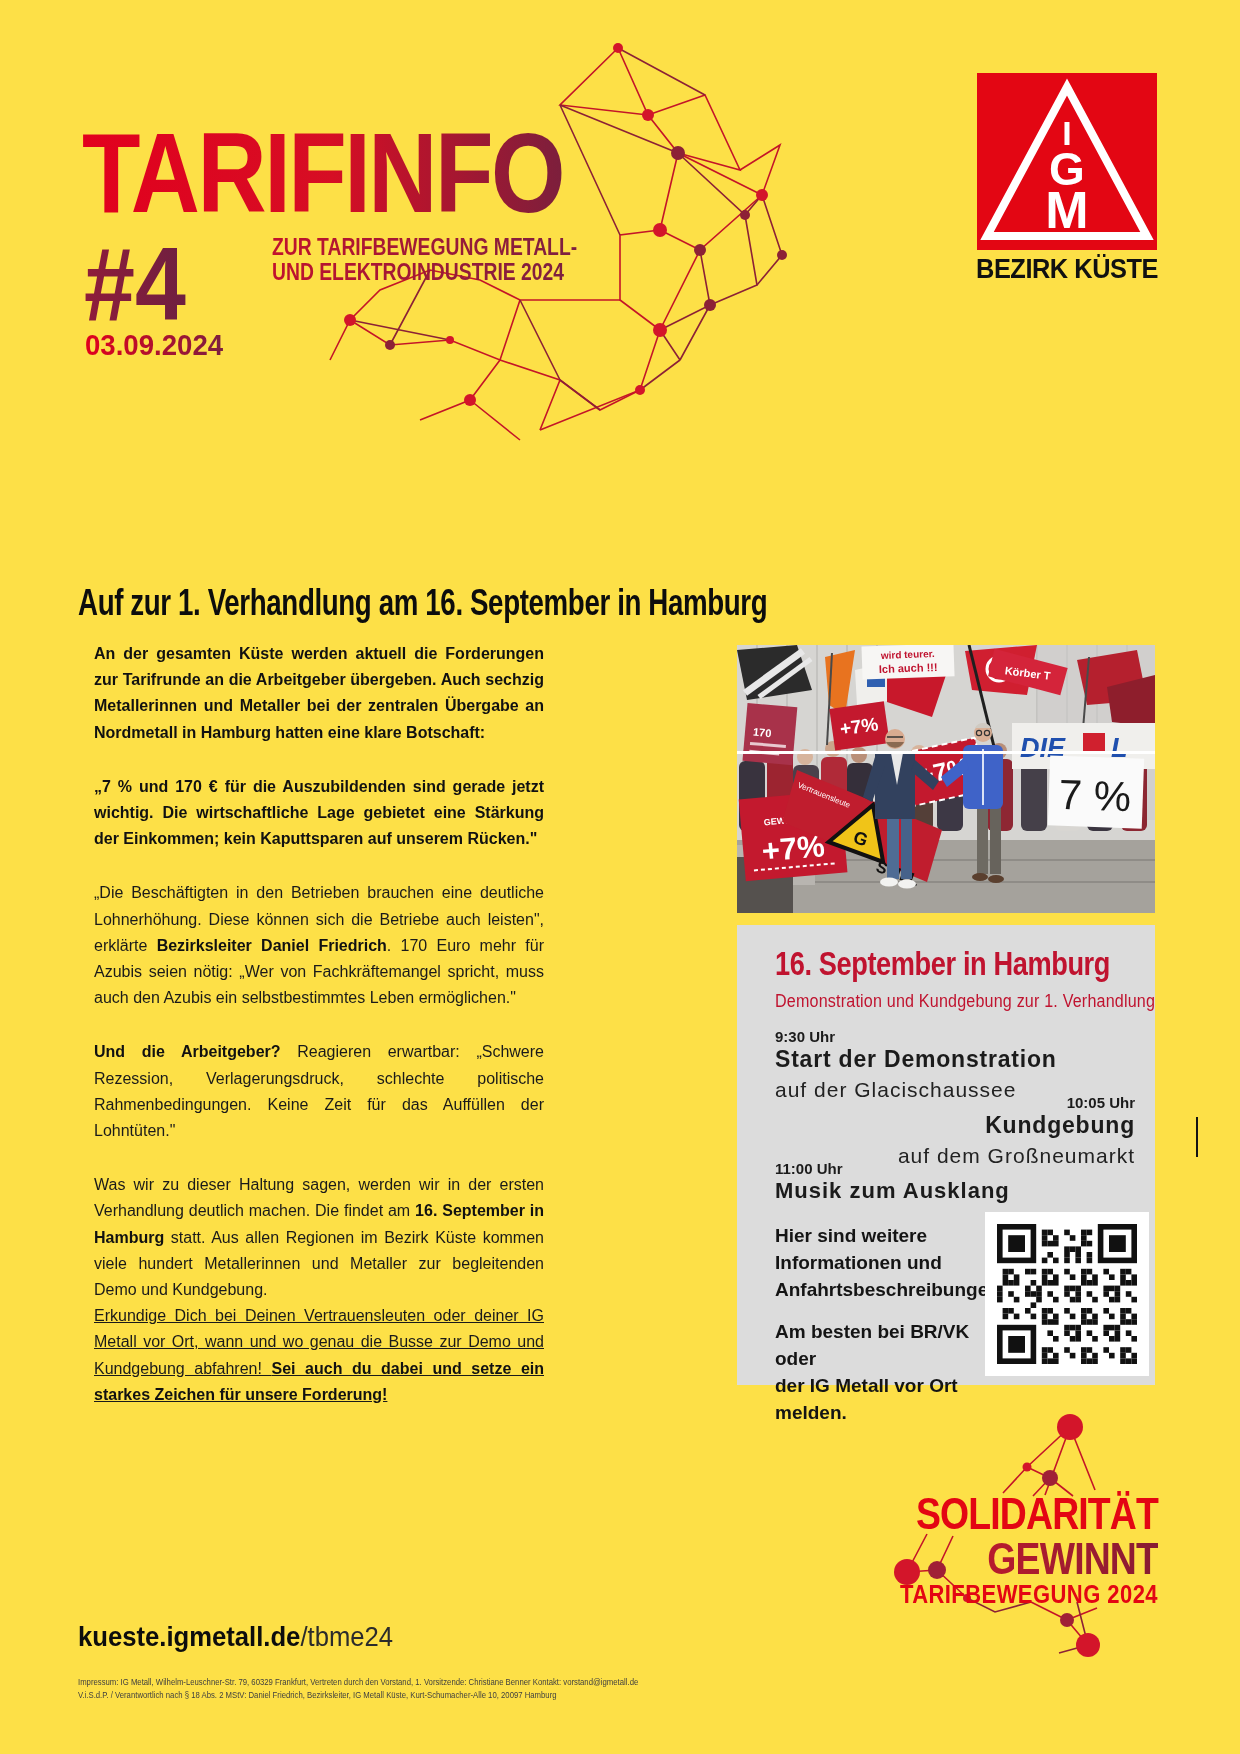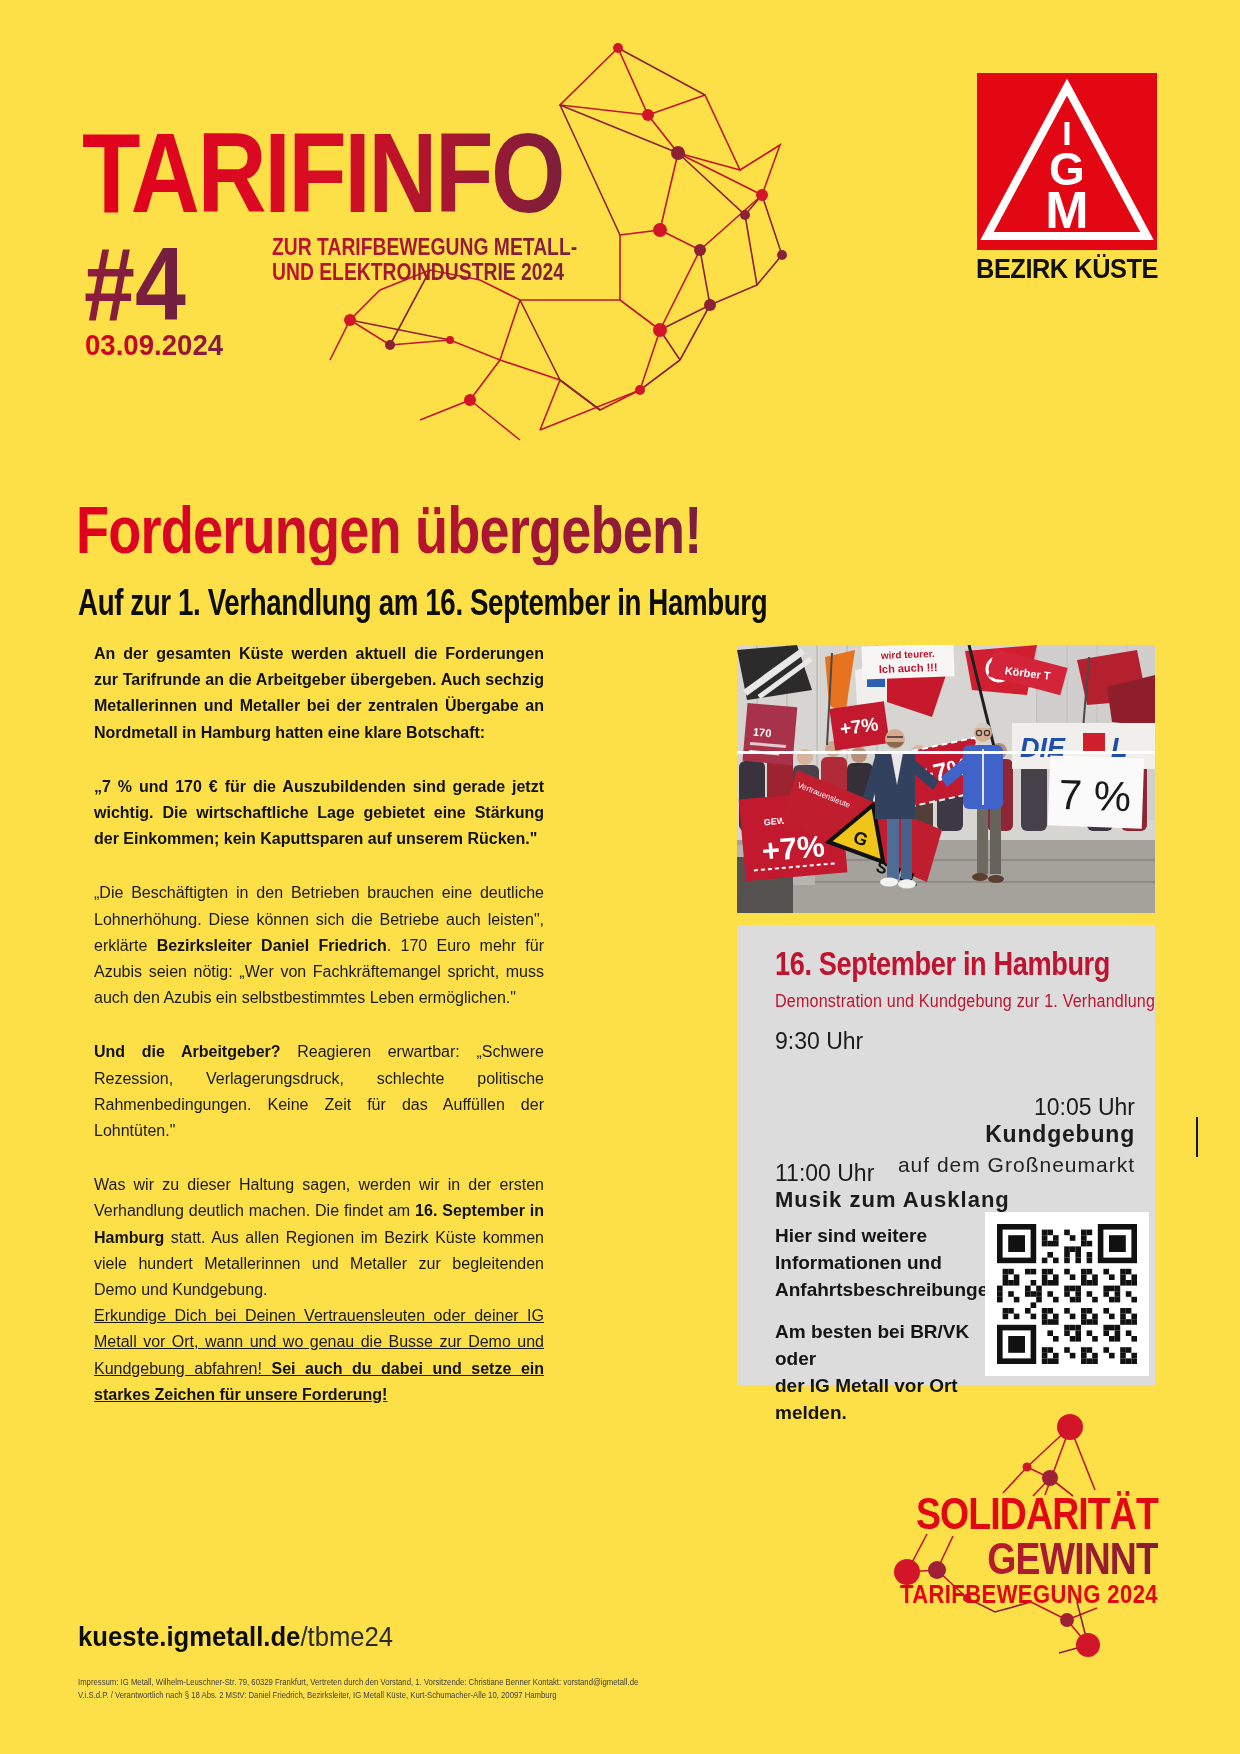--- a/index.html
+++ b/index.html
@@ -35,21 +35,21 @@
            text-align:justify;}
   .article p{margin:0 0 28px 0;}
   .article p.tight{margin-top:-28px;text-decoration:underline;}
   .article b{font-weight:bold;color:#111;}
 
   .photo-wrap{left:737px;top:645px;width:418px;height:268px;}
   .event-box{left:737px;top:925px;width:418px;height:460px;background:#dcdcdc;}
   .event-title{left:775px;top:944px;font-size:34px;font-weight:bold;color:#c0132f;letter-spacing:-0.5px;}
   .event-subtitle{left:775px;top:991px;font-size:17.5px;font-weight:normal;color:#c0132f;letter-spacing:0.2px;}
   .schedule-row{position:absolute;left:775px;width:360px;color:#1b1b1b;}
-  .schedule-row .slot-time{display:inline-block;width:165px;font-size:23px;font-weight:normal;vertical-align:top;}
+  .schedule-row .slot-time{display:inline-block;width:165px;font-size:15px;font-weight:bold;vertical-align:top;}
   .schedule-row .slot-main{display:inline-block;vertical-align:top;}
   .schedule-row .slot-label{font-size:23px;font-weight:bold;letter-spacing:0.8px;}
   .schedule-row.row-3 .slot-label{font-weight:bold;font-size:22px;letter-spacing:1px;}
   .schedule-row .slot-detail{font-size:21px;letter-spacing:1px;margin-top:5px;color:#222;}
   .event-note{position:absolute;left:775px;width:232px;font-size:19px;line-height:27px;font-weight:bold;
               color:#141414;white-space:pre-line;}
   .qr-box{left:985px;top:1212px;width:164px;height:164px;background:#ffffff;}
   .artifact-bar{left:1196px;top:1117px;width:2px;height:40px;background:#141414;}
 
   .soli-text{position:absolute;left:808px;width:350px;text-align:right;line-height:1;}
@@ -129,23 +129,20 @@
 
   <svg class="abs logo-box" viewBox="0 0 180 177" aria-hidden="true">
     <rect x="0" y="0" width="180" height="177" fill="#e30613"></rect>
     <polygon points="90,14 170,163 10,163" fill="none" stroke="#ffffff" stroke-width="8"></polygon>
     <text x="90" y="72" text-anchor="middle" fill="#ffffff" font-size="34" font-weight="bold" font-family="Liberation Sans, sans-serif">I</text>
     <text x="90" y="112" text-anchor="middle" fill="#ffffff" font-size="46" font-weight="bold" font-family="Liberation Sans, sans-serif">G</text>
     <text x="90" y="155" text-anchor="middle" fill="#ffffff" font-size="52" font-weight="bold" font-family="Liberation Sans, sans-serif">M</text>
   </svg>
   <div class="abs logo-caption">BEZIRK KÜSTE</div>
 
-  <div class="abs headline">
-    <span class="cond gtx grad-headline" style="transform:scaleX(0.82);">Forderungen übergeben!</span>
-  </div>
   <div class="abs subheadline">
     <span class="cond" style="transform:scaleX(0.77);">Auf zur 1. Verhandlung am 16. September in Hamburg</span>
   </div>
 
   <div class="abs article">
     <p><b>An der gesamten Küste werden aktuell die Forderungen zur Tarifrunde an die Arbeitgeber übergeben. Auch sechzig Metallerinnen und Metaller bei der zentralen Übergabe an Nordmetall in Hamburg hatten eine klare Botschaft:</b></p>
     <p><b>„7 % und 170 € für die Auszubildenden sind gerade jetzt wichtig. Die wirtschaftliche Lage gebietet eine Stärkung der Einkommen; kein Kaputtsparen auf unserem Rücken."</b></p>
     <p><span>„Die Beschäftigten in den Betrieben brauchen eine deutliche Lohnerhöhung. Diese können sich die Betriebe auch leisten", erklärte </span><b>Bezirksleiter Daniel Friedrich</b><span>. 170 Euro mehr für Azubis seien nötig: „Wer von Fachkräftemangel spricht, muss auch den Azubis ein selbstbestimmtes Leben ermöglichen."</span></p>
     <p><b>Und die Arbeitgeber? </b><span>Reagieren erwartbar: „Schwere Rezession, Verlagerungsdruck, schlechte politische Rahmenbedingungen. Keine Zeit für das Auffüllen der Lohntüten."</span></p>
     <p><span>Was wir zu dieser Haltung sagen, werden wir in der ersten Verhandlung deutlich machen. Die findet am </span><b>16. September in Hamburg</b><span> statt. Aus allen Regionen im Bezirk Küste kommen viele hundert Metallerinnen und Metaller zur begleitenden Demo und Kundgebung.</span></p>
@@ -330,21 +327,21 @@
 
   <div class="abs event-box"></div>
   <div class="abs event-title">
     <span class="cond" style="transform:scaleX(0.8);">16. September in Hamburg</span>
   </div>
   <div class="abs event-subtitle">
     <span class="cond" style="transform:scaleX(0.92);">Demonstration und Kundgebung zur 1. Verhandlung</span>
   </div>
 
   <div class="schedule-row" style="top:1028px;">
-    <span class="slot-time">9:30 Uhr</span>
+    <span class="slot-time">9:30 Uhr</span><div class="slot-main"><div class="slot-label">Start der Demonstration</div><div class="slot-detail">auf der Glacischaussee</div></div>
   </div>
   <div class="schedule-row" style="top:1094px;text-align:right;">
     <span class="slot-time">10:05 Uhr</span><div class="slot-main"><div class="slot-label">Kundgebung</div><div class="slot-detail">auf dem Großneumarkt</div></div>
   </div>
   <div class="schedule-row row-3" style="top:1160px;">
     <span class="slot-time">11:00 Uhr</span><div class="slot-main"><div class="slot-label">Musik zum Ausklang</div></div>
   </div>
 
   <div class="event-note" style="top:1222px;">Hier sind weitere
 Informationen und

